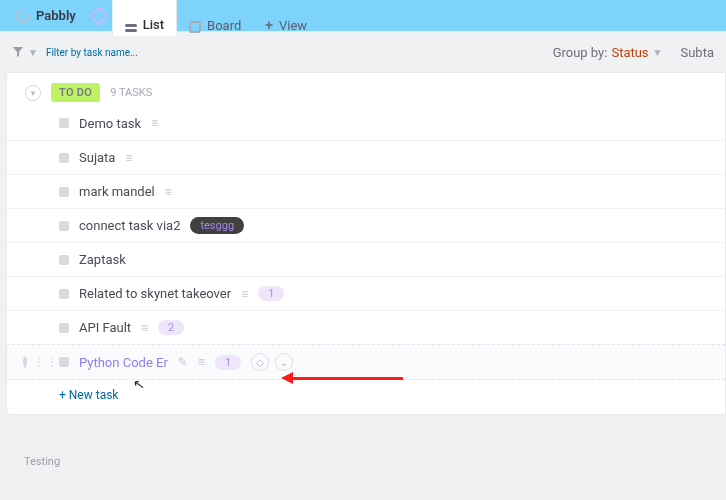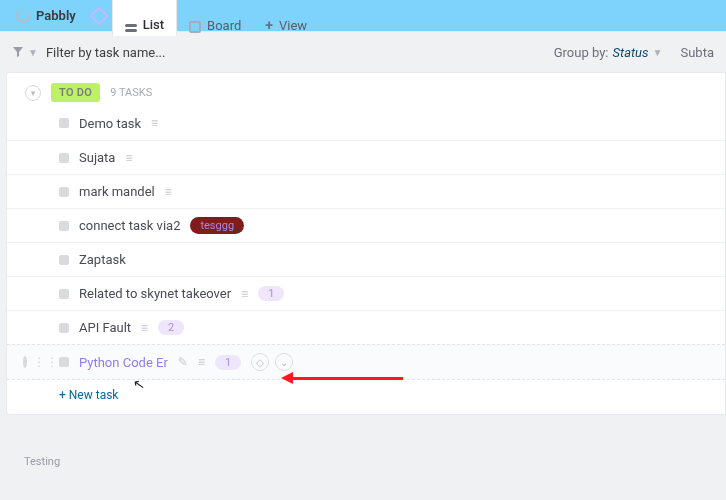--- a/index.html
+++ b/index.html
@@ -63,26 +63,26 @@
     background: #f0f1f3;
     display:flex; align-items:center;
     padding: 0 12px;
   }
   .funnel {
     display:inline-flex; align-items:center; gap:4px;
     color:#9495a1; cursor:pointer;
   }
   .filter-input {
     margin-left: 8px; flex: 1;
-    color:#404040; font-size:13px;
+    color:#0369a1; font-size:10px;
   }
   .groupby {
     color:#6d6e7b; font-size:13px; display:flex; gap:4px; align-items:center;
   }
-  .groupby .val { color:#0c4a6e;font-style:italic; }
+  .groupby .val { color:#c2410c; }
   .caret { font-size:10px; color:#b0b1bc; }
   .subta { margin-left: 18px; color:#6d6e7b; font-size:13px; }
 
   
   .pane {
     background:#ffffff;
     margin: 0 0 0 6px;
     border:1px solid #e8e9ec;
     border-radius:4px 0 0 4px;
     overflow:hidden;
@@ -116,21 +116,21 @@
   .sq {
     width:10px; height:10px;
     background:#d9dade;
     border-radius:2px;
     flex:none;
   }
   .task-name { color:#4a4b56; font-size:13px; }
   .task-name.link { color:#8f7ef3; }
   .faint-ic { color:#c7c8d1; font-size:12px; }
   .pilltag {
-    background:#7f1d1d; color:#a688e9;
+    background:#404040; color:#a688e9;
     font-size:11px; padding:2px 10px; border-radius:10px;
   }
   .numtag {
     background:#efe6fb; color:#a98fe6;
     font-size:11px; padding:1px 10px; border-radius:9px;
     min-width:22px; text-align:center;
   }
   .row-icons { display:flex; gap:6px; align-items:center; }
   .row-icons .circ {
     width:18px; height:18px; border:1px solid #dedfe5; border-radius:50%;

